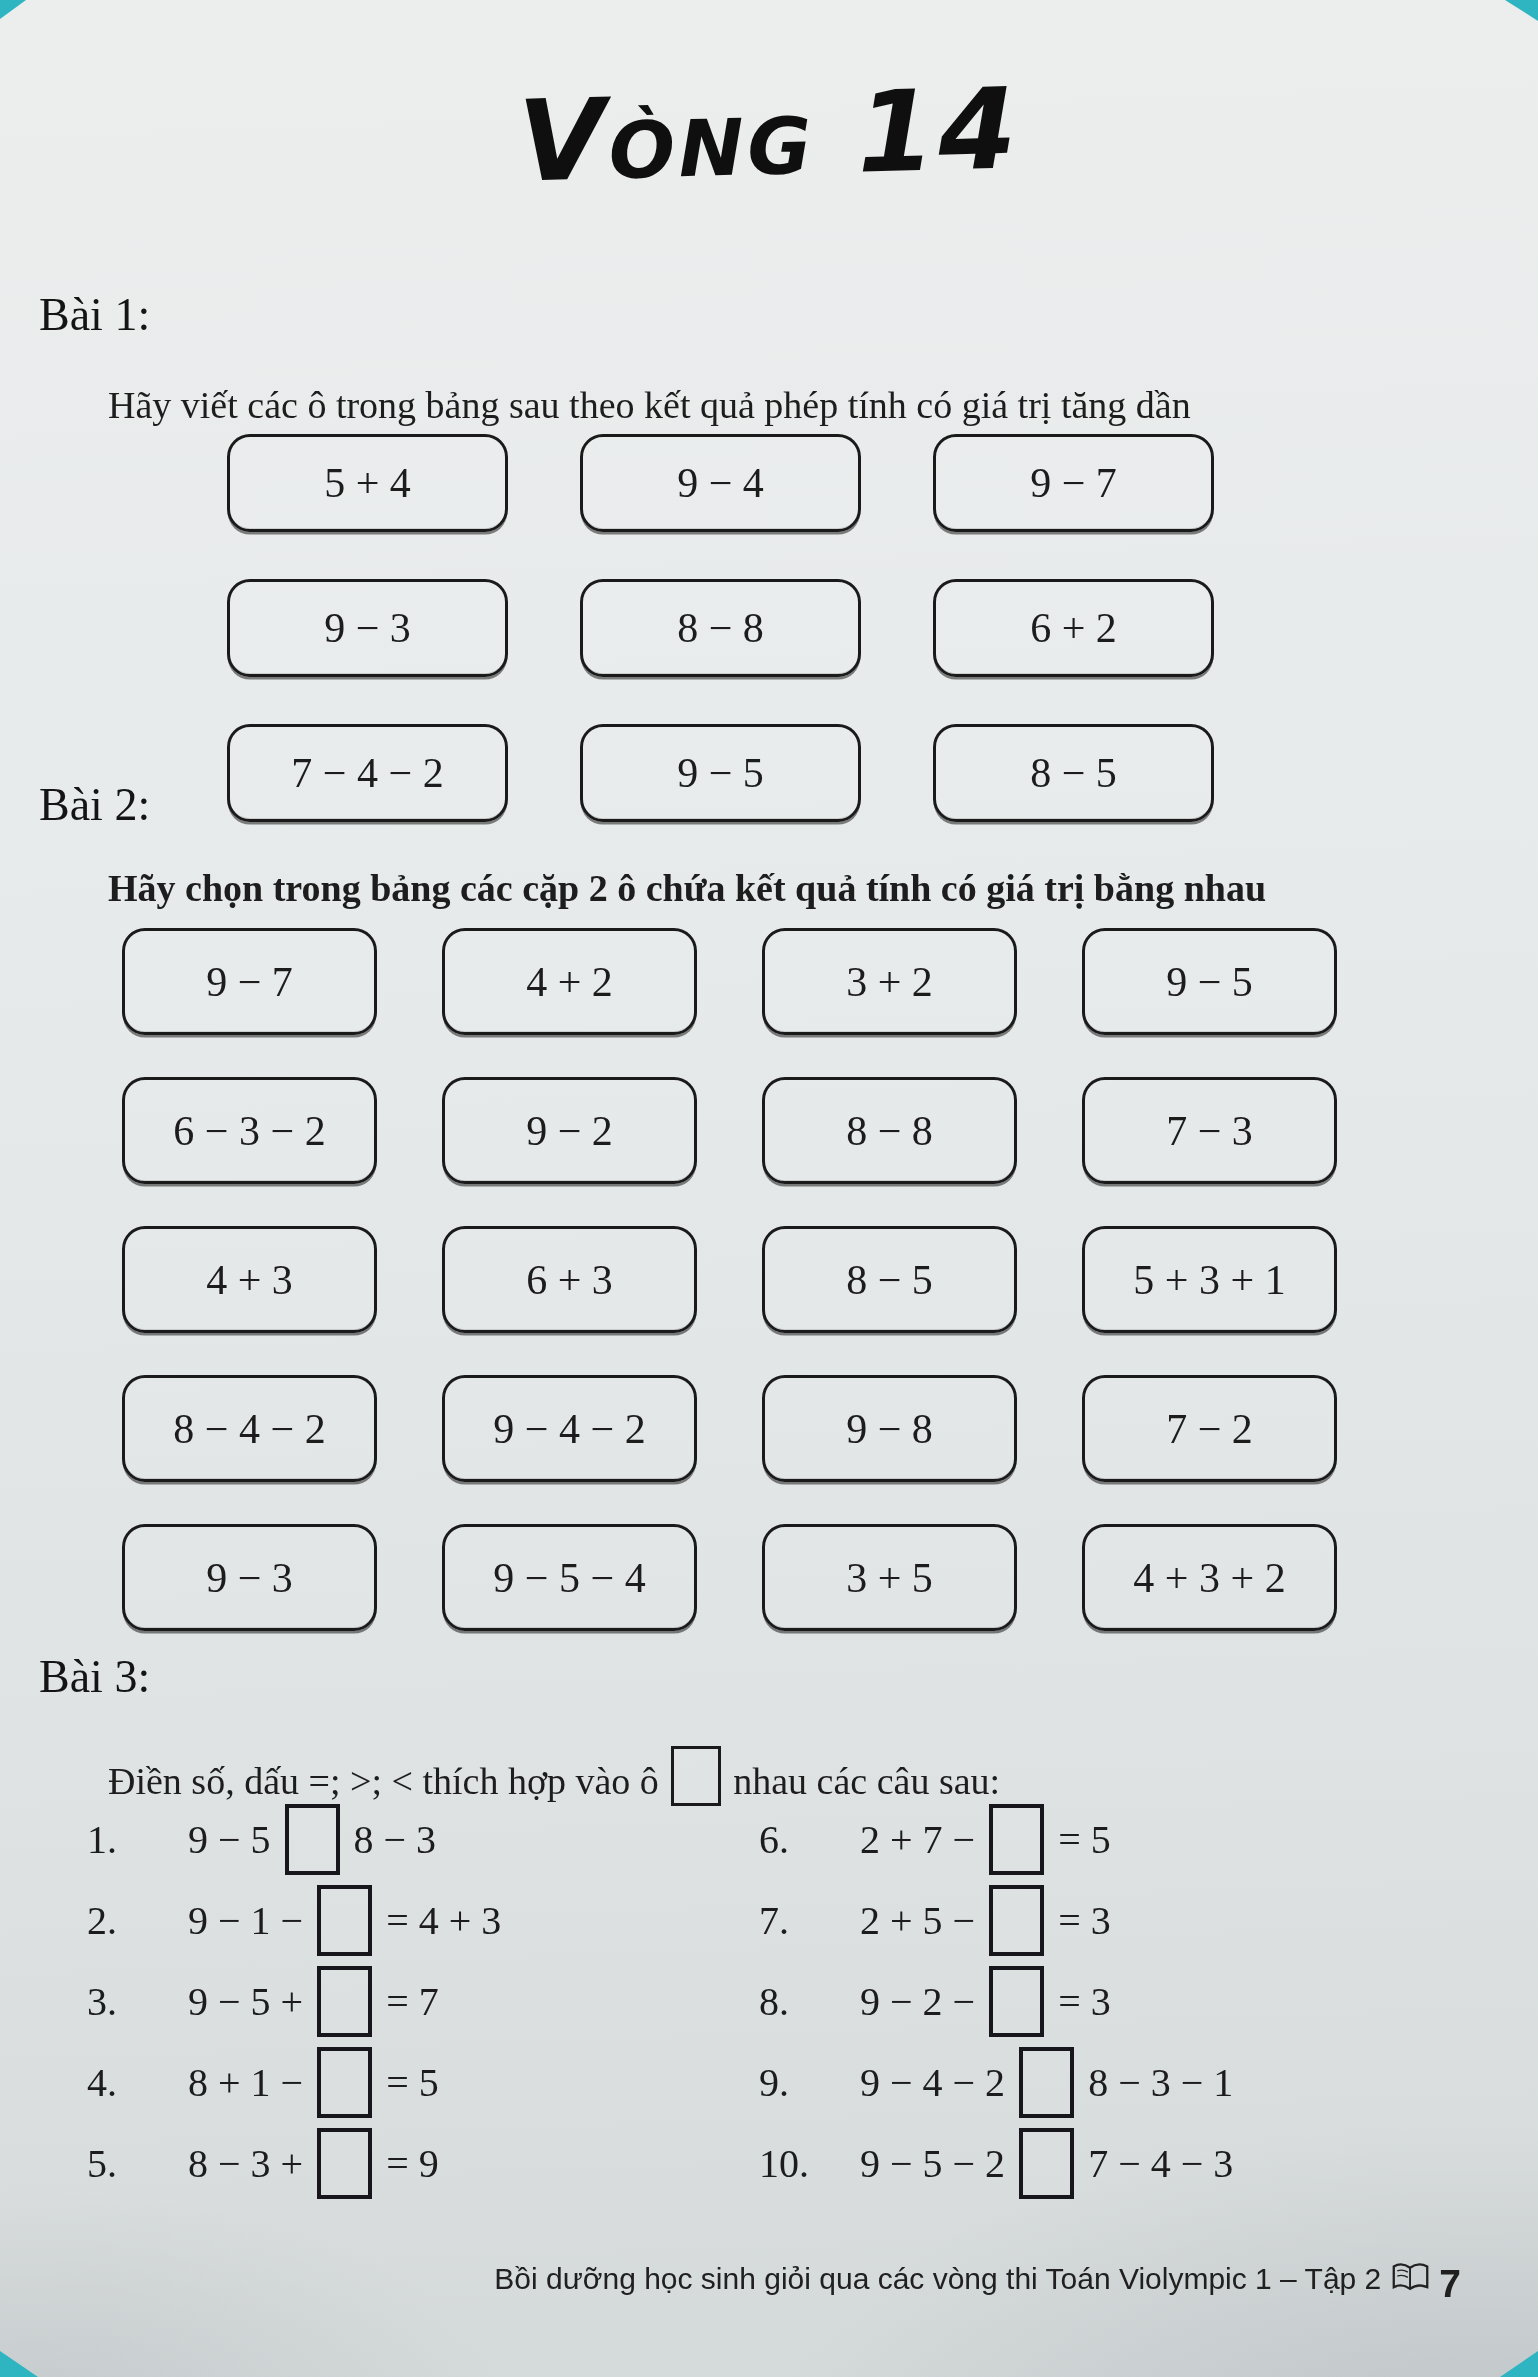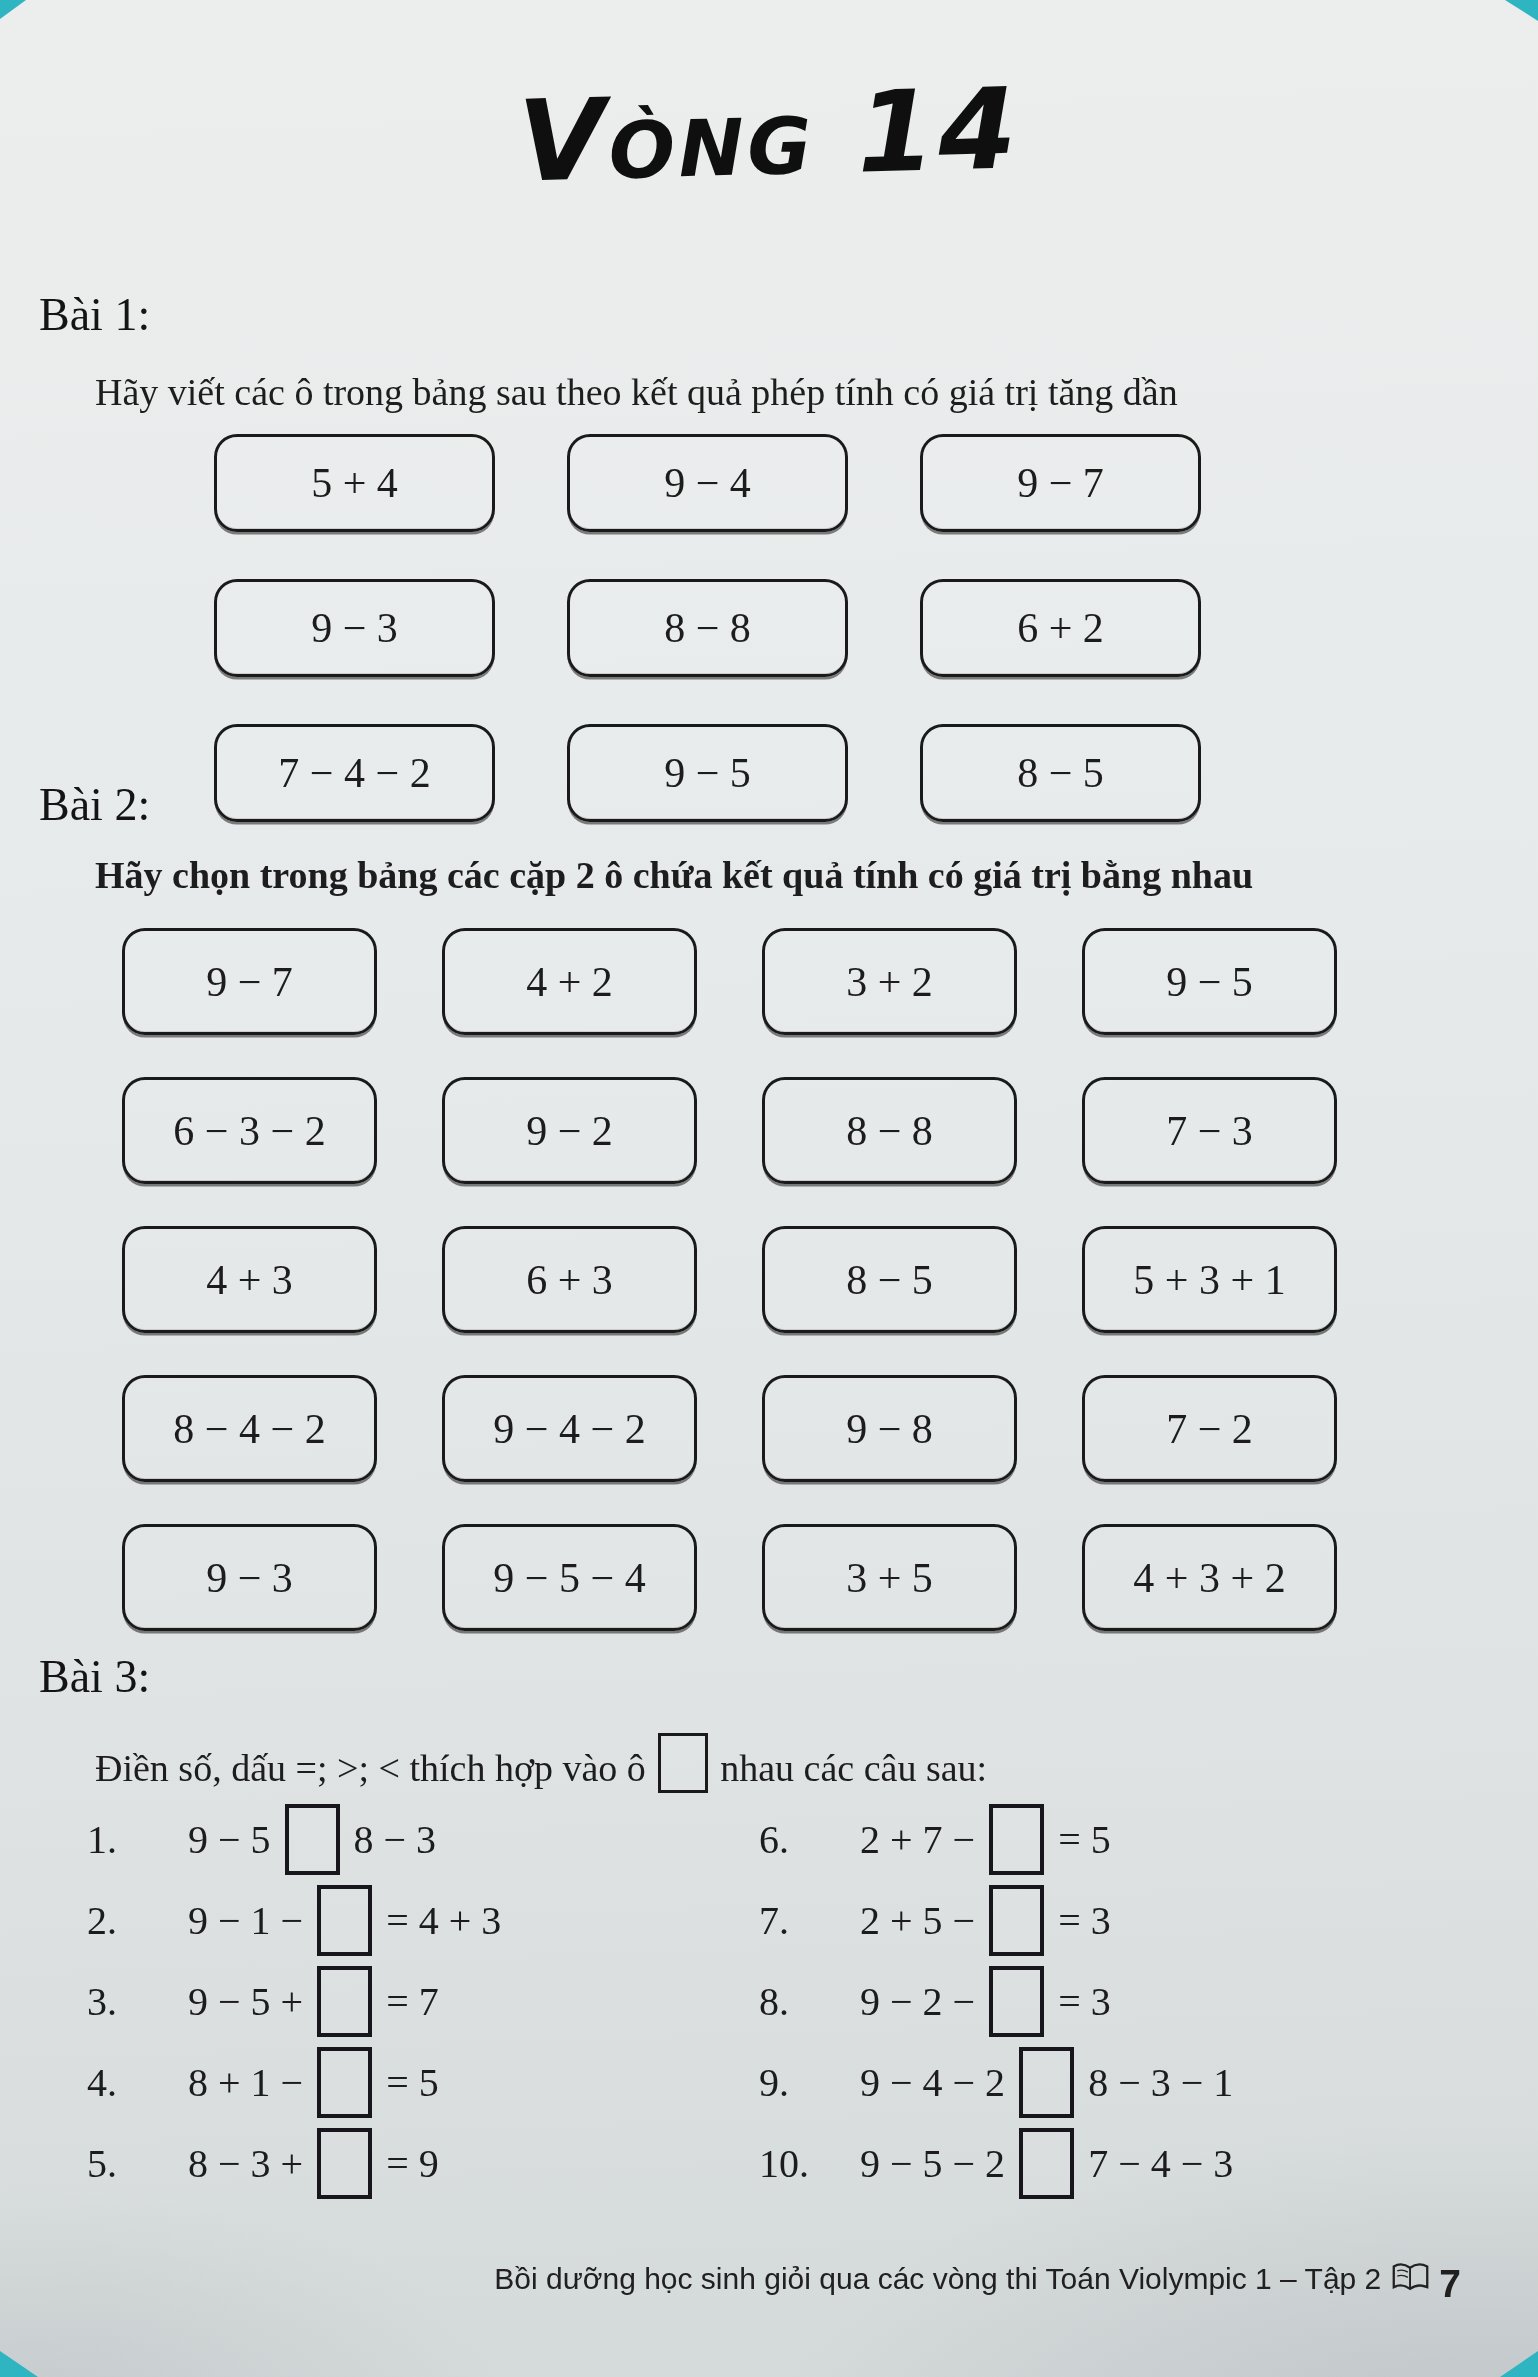--- a/index.html
+++ b/index.html
@@ -35,31 +35,31 @@
   .heading {
     position:absolute; left:39px;
     font-weight:400; font-size:46px; line-height:1.1;
     color:#141414;
   }
   .h-b1 { top:290px; }
   .h-b2 { top:780px; }
   .h-b3 { top:1652px; }
 
   .instruction {
-    position:absolute; left:91px; margin:4px;
+    position:absolute; left:91px; margin:17px;
     font-size:38px; line-height:1.25; color:#1d1d1d;
     white-space:nowrap;
   }
   .i1 { top:365px; }
   .i2 { top:848px;font-weight:bold; }
   .i3 { top:1729px; }
 
   .board { position:absolute; display:grid; }
   .board1 {
-    left:214px; top:434px;
+    left:227px; top:434px;
     grid-template-columns:repeat(3,281px);
     grid-auto-rows:98px;
     column-gap:72px; row-gap:47px;
   }
   .board2 {
     left:122px; top:928px;
     grid-template-columns:repeat(4,255px);
     grid-auto-rows:107px;
     column-gap:65px; row-gap:42px;
   }

